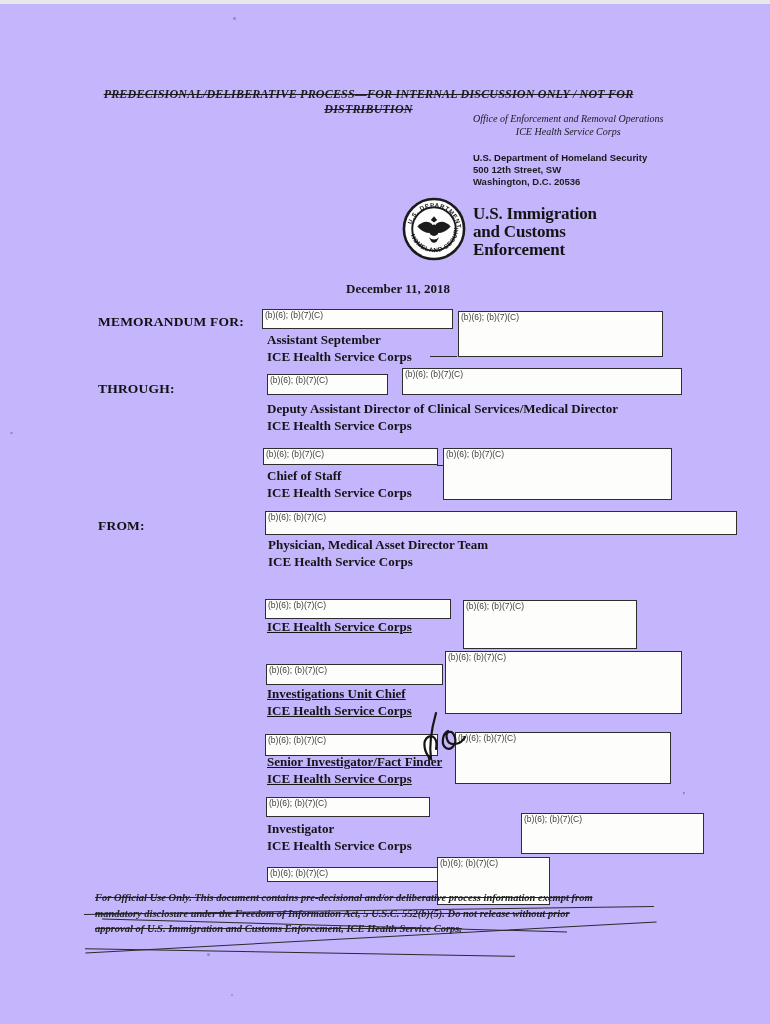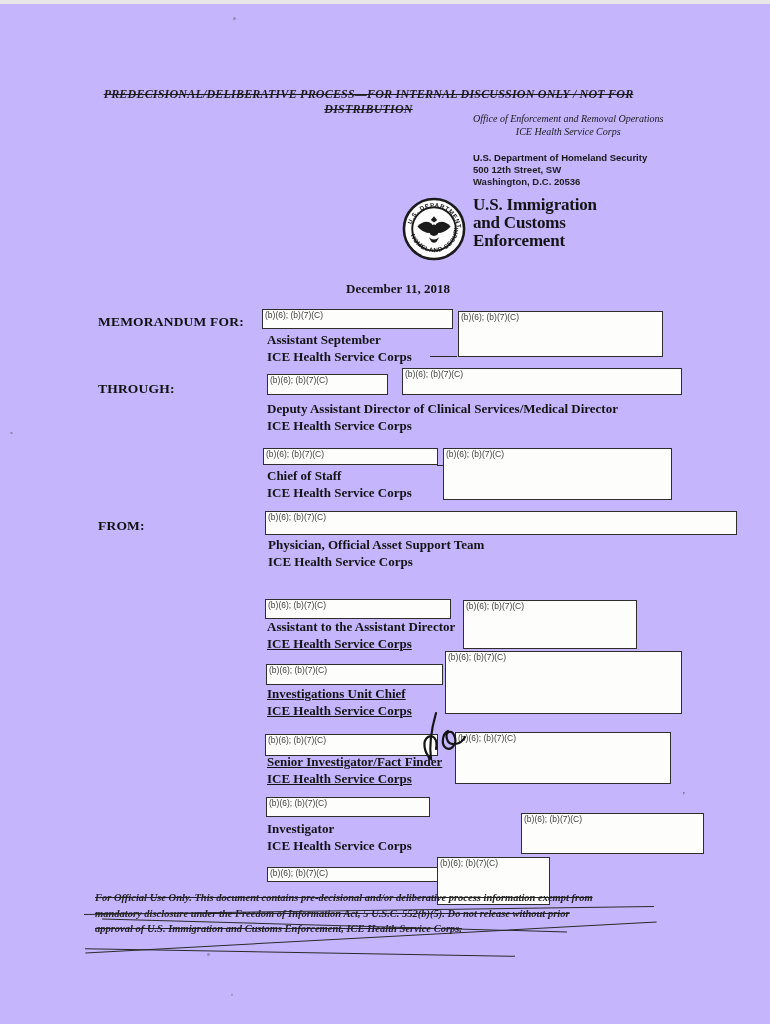--- a/index.html
+++ b/index.html
@@ -64,21 +64,21 @@
       <g fill="#1b1b1b">
         <path d="M50 30 l5 6 -5 4 -5 -4 z"></path>
         <path d="M24 46 Q36 34 47 42 L48 56 Q34 58 24 46 z"></path>
         <path d="M76 46 Q64 34 53 42 L52 56 Q66 58 76 46 z"></path>
         <ellipse cx="50" cy="52" rx="8" ry="9"></ellipse>
         <path d="M42 63 Q50 70 58 63 L54 70 Q50 73 46 70 z"></path>
       </g>
     </svg>
   </div>
 
-  <div class="abs" style="left:473px;top:192px;">
+  <div class="abs" style="left:473px;top:201px;">
     <div class="wordmark">U.S. Immigration</div>
     <div class="wordmark">and Customs</div>
     <div class="wordmark">Enforcement</div>
   </div>
 
   <div class="abs datetxt" style="left:346px;top:277px;">December 11, 2018</div>
 
   <div class="abs seclbl" style="left:98px;top:310px;">MEMORANDUM FOR:</div>
   <div class="abs seclbl" style="left:98px;top:377px;">THROUGH:</div>
   <div class="abs seclbl" style="left:98px;top:514px;">FROM:</div>
@@ -146,26 +146,25 @@
     <div>ICE Health Service Corps</div>
   </div>
 
   <div class="abs txt" style="left:267px;top:463px;">
     <div>Chief of Staff</div>
     <div>ICE Health Service Corps</div>
   </div>
   <div class="hline" style="left:437px;top:461px;width:9px;"></div>
 
   <div class="abs txt" style="left:268px;top:532px;">
-    <div>Physician, Official Asset Support Team</div>
+    <div>Physician, Medical Asset Director Team</div>
     <div>ICE Health Service Corps</div>
   </div>
 
   <div class="abs txt" style="left:267px;top:614px;">
-    <div>Assistant to the Assistant Director</div>
     <div class="u">ICE Health Service Corps</div>
   </div>
 
   <div class="abs txt" style="left:267px;top:681px;text-decoration:underline;">
     <div>Investigations Unit Chief</div>
     <div>ICE Health Service Corps</div>
   </div>
 
   <div class="abs txt" style="left:267px;top:749px;">
     <div class="u">Senior Investigator/Fact Finder</div>

